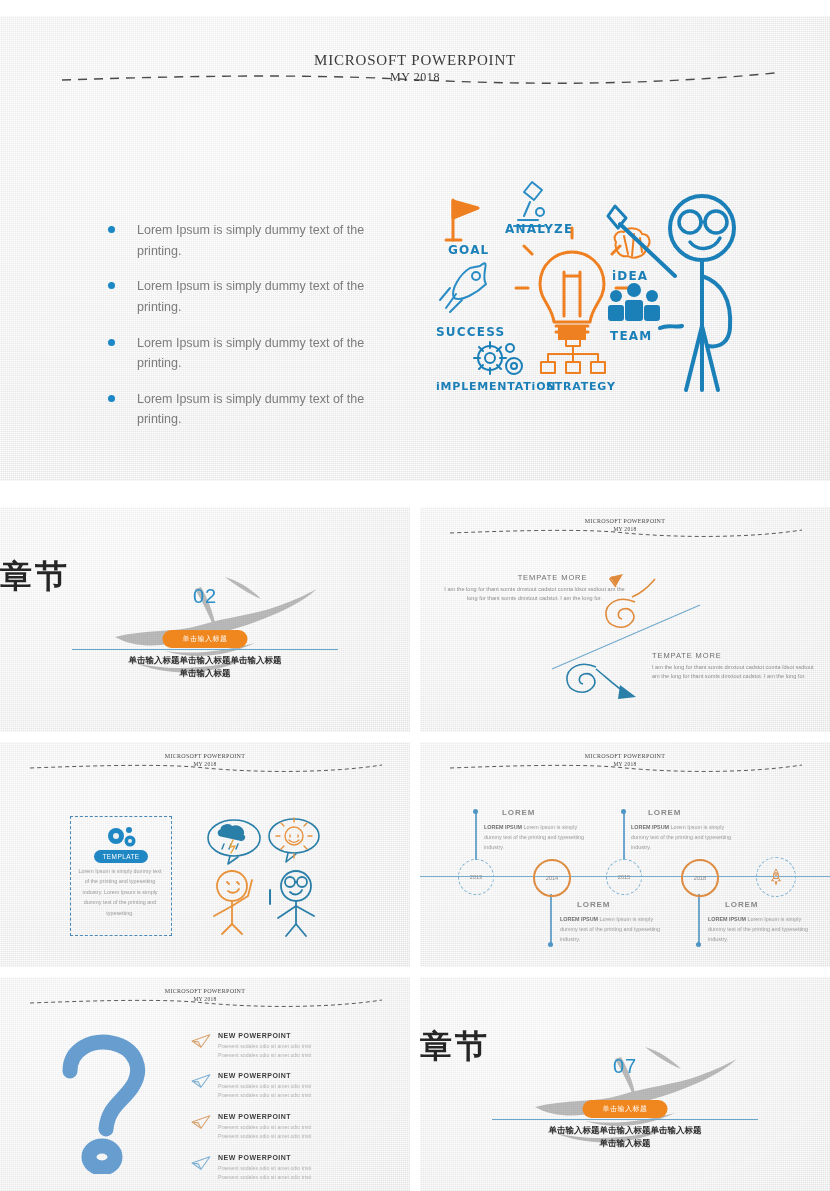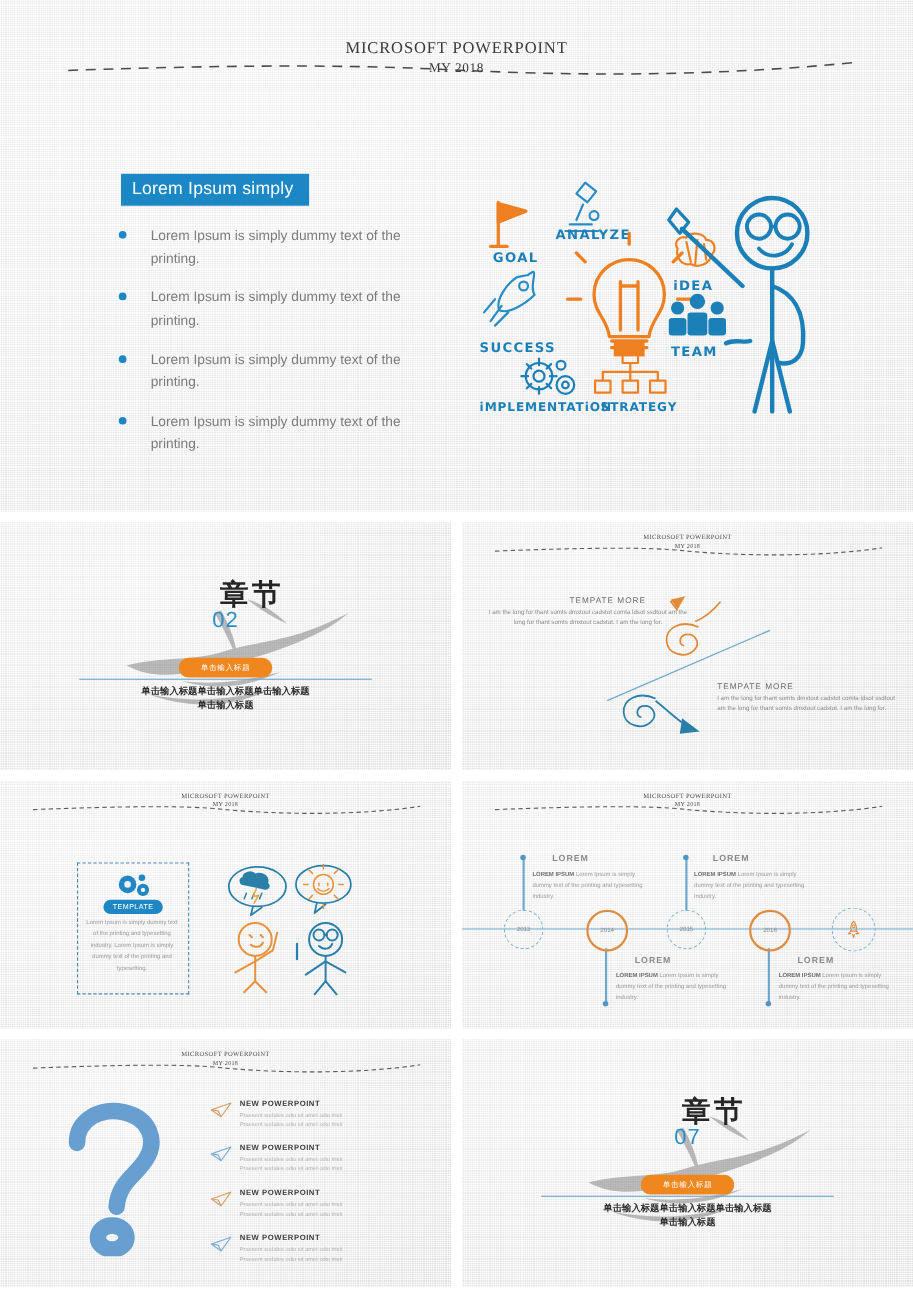--- a/index.html
+++ b/index.html
@@ -17,20 +17,21 @@
   }
   
   .paper{
     position:relative;
     background-color:#efefef;
     background-image:
       repeating-linear-gradient(0deg, rgba(255,255,255,.55) 0 1px, rgba(0,0,0,.012) 1px 2px),
       repeating-linear-gradient(90deg, rgba(255,255,255,.55) 0 1px, rgba(0,0,0,.012) 1px 2px),
       radial-gradient(ellipse at 30% 25%, #f6f6f6 0%, #ececec 70%, #e6e6e6 100%);
     overflow:hidden;
+    margin-top:16px;
   }
   
   .hero{width:830px;height:465px;flex:0 0 465px;}
   .hdr{position:absolute;left:0;top:0;width:100%;height:80px;}
   .hdr .ttl{
     position:absolute;left:0;right:0;top:36px;text-align:center;
     font-family:"Liberation Serif", serif;
     font-size:15px;letter-spacing:.8px;color:#3a3a3a;
   }
   .hdr .sub{
@@ -62,24 +63,23 @@
   .t-hdr .ttl{
     position:absolute;left:0;right:0;top:11px;text-align:center;
     font-family:"Liberation Serif", serif;font-size:6px;letter-spacing:.3px;color:#4a4a4a;
   }
   .t-hdr .sub{
     position:absolute;left:0;right:0;top:19px;text-align:center;
     font-family:"Liberation Serif", serif;font-size:5.5px;letter-spacing:.3px;color:#4a4a4a;
   }
   
   .ch-cn{
-    position:absolute;left:0;right:0;top:48px;text-align:center;
-    font-size:26px;font-weight:bold;color:#262626;letter-spacing:3px;
+    position:absolute;left:0;right:0;top:48px;
+    font-size:32px;font-weight:bold;color:#262626;letter-spacing:3px;
     font-family:"DejaVu Sans", sans-serif;
-    padding-left:48px;
   }
   .ch-num{
     position:absolute;left:0;right:0;top:78px;text-align:center;
     font-size:20px;color:#2b8fc7;letter-spacing:1px;
   }
   .ch-pill{
     position:absolute;left:50%;top:123px;transform:translateX(-50%);
     background:#f0861e;color:#fff;border-radius:11px;
     padding:4px 20px;font-size:7px;letter-spacing:.5px;white-space:nowrap;
   }
@@ -126,21 +126,20 @@
 
   <div class="paper hero">
     <div class="hdr">
       <svg viewBox="0 0 830 80" preserveAspectRatio="none">
         <path d="M62,64 C180,60 300,58 400,63 C520,69 640,70 775,57" fill="none" stroke="#4a4a4a" stroke-width="1.4" stroke-dasharray="9,7"></path>
       </svg>
       <div class="ttl">MICROSOFT POWERPOINT</div>
       <div class="sub">MY 2018</div>
     </div>
 
-    <div class="banner">Lorem Ipsum simply</div>
 
     <div class="bullets">
       <div class="bl">
         <span class="dot"></span>
         <span class="txt">Lorem Ipsum is simply dummy text of the printing.</span>
       </div>
       <div class="bl">
         <span class="dot"></span>
         <span class="txt">Lorem Ipsum is simply dummy text of the printing.</span>
       </div>

